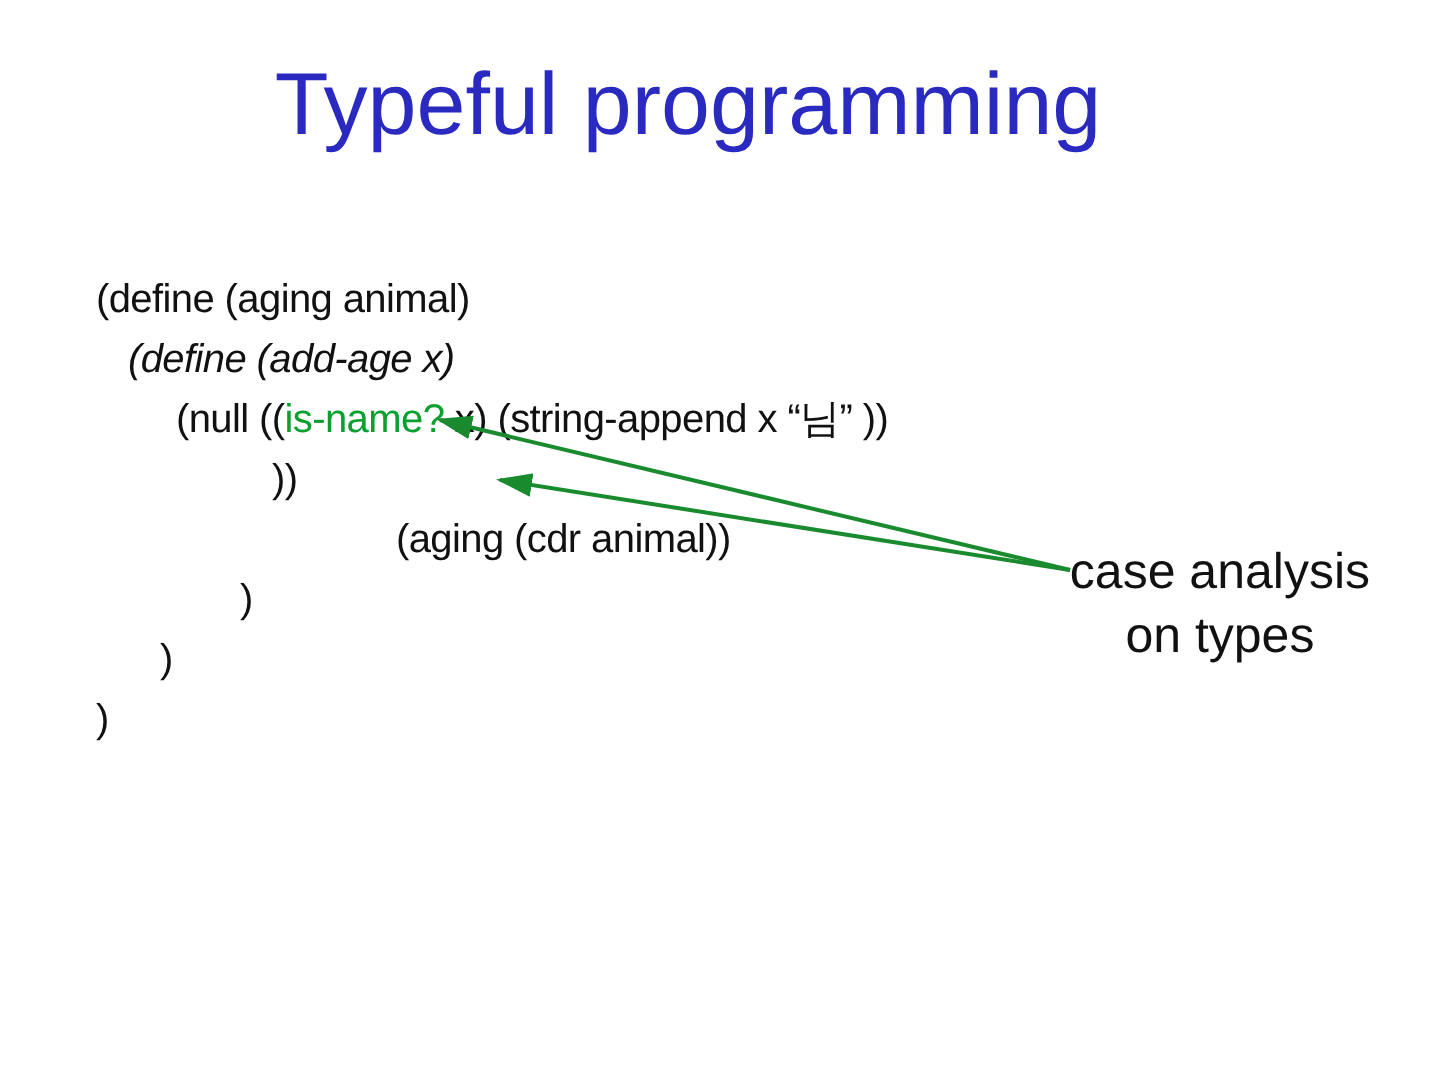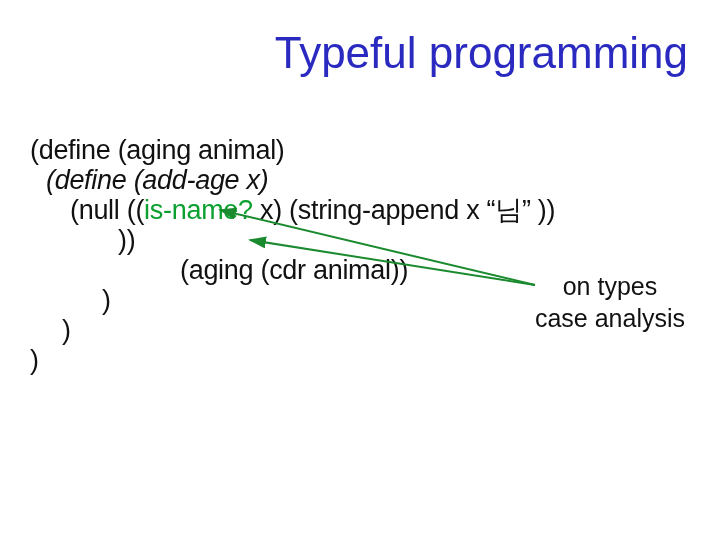--- a/index.html
+++ b/index.html
@@ -1,19 +1,19 @@
 <!DOCTYPE html>
 <html><head>
 <meta charset="utf-8">
 <style>
   * { margin: 0; padding: 0; box-sizing: border-box; }
   html, body { width: 720px; height: 540px; background: #fff; font-family: "Segoe UI", Arial, sans-serif; }
   .slide { position: relative; width: 720px; height: 540px; }
-  .title { position: absolute; top: 28px; left: 0; width: 688px; text-align: right; font-size: 44px; color: #2a2ac0; font-weight: 400; }
-  .code { position: absolute; top: 135px; left: 30px; font-size: 27px; line-height: 30px; color: #111; letter-spacing: -0.3px; }
+  .title { position: absolute; top: 28px; left: 0; width: 688px; text-align: center; font-size: 44px; color: #2a2ac0; font-weight: 400; }
+  .code { position: absolute; top: 135px; left: 48px; font-size: 20px; line-height: 30px; color: #111; letter-spacing: -0.3px; }
   .indent1 { padding-left: 16px; font-style: italic; }
   .indent2 { padding-left: 40px; }
   .indent2b { padding-left: 40px; }
   .indent3a { padding-left: 120px; }
   .indent3b { padding-left: 88px; }
   .indent4 { padding-left: 72px; }
   .indent5 { padding-left: 150px; }
   .indent6 { padding-left: 72px; }
   .indent7 { padding-left: 32px; }
   .hl { color: #0aa030; }
@@ -33,22 +33,22 @@
       <span>(null ((</span><span class="hl">is-name?</span><span> x) (string-append x  “님” ))</span>
     </div>
     <div class="indent3b">))</div>
     <div class="indent5">(aging (cdr animal))</div>
     <div class="indent6">)</div>
     <div class="indent7">)</div>
     <div>)</div>
   </div>
 
   <div class="annot">
+    <div>case analysis</div>
     <div>on types</div>
-    <div>case analysis</div>
   </div>
 
   <svg class="arrows" viewBox="0 0 720 540">
     <defs>
       <marker id="ah" markerWidth="10" markerHeight="10" refX="8" refY="3" orient="auto">
         <path d="M0,0 L9,3 L0,6 Z" fill="#1a8a2e"></path>
       </marker>
     </defs>
     <line x1="535" y1="285" x2="220" y2="210" stroke="#1a8a2e" stroke-width="2" marker-end="url(#ah)"></line>
     <line x1="535" y1="285" x2="250" y2="240" stroke="#1a8a2e" stroke-width="2" marker-end="url(#ah)"></line>

